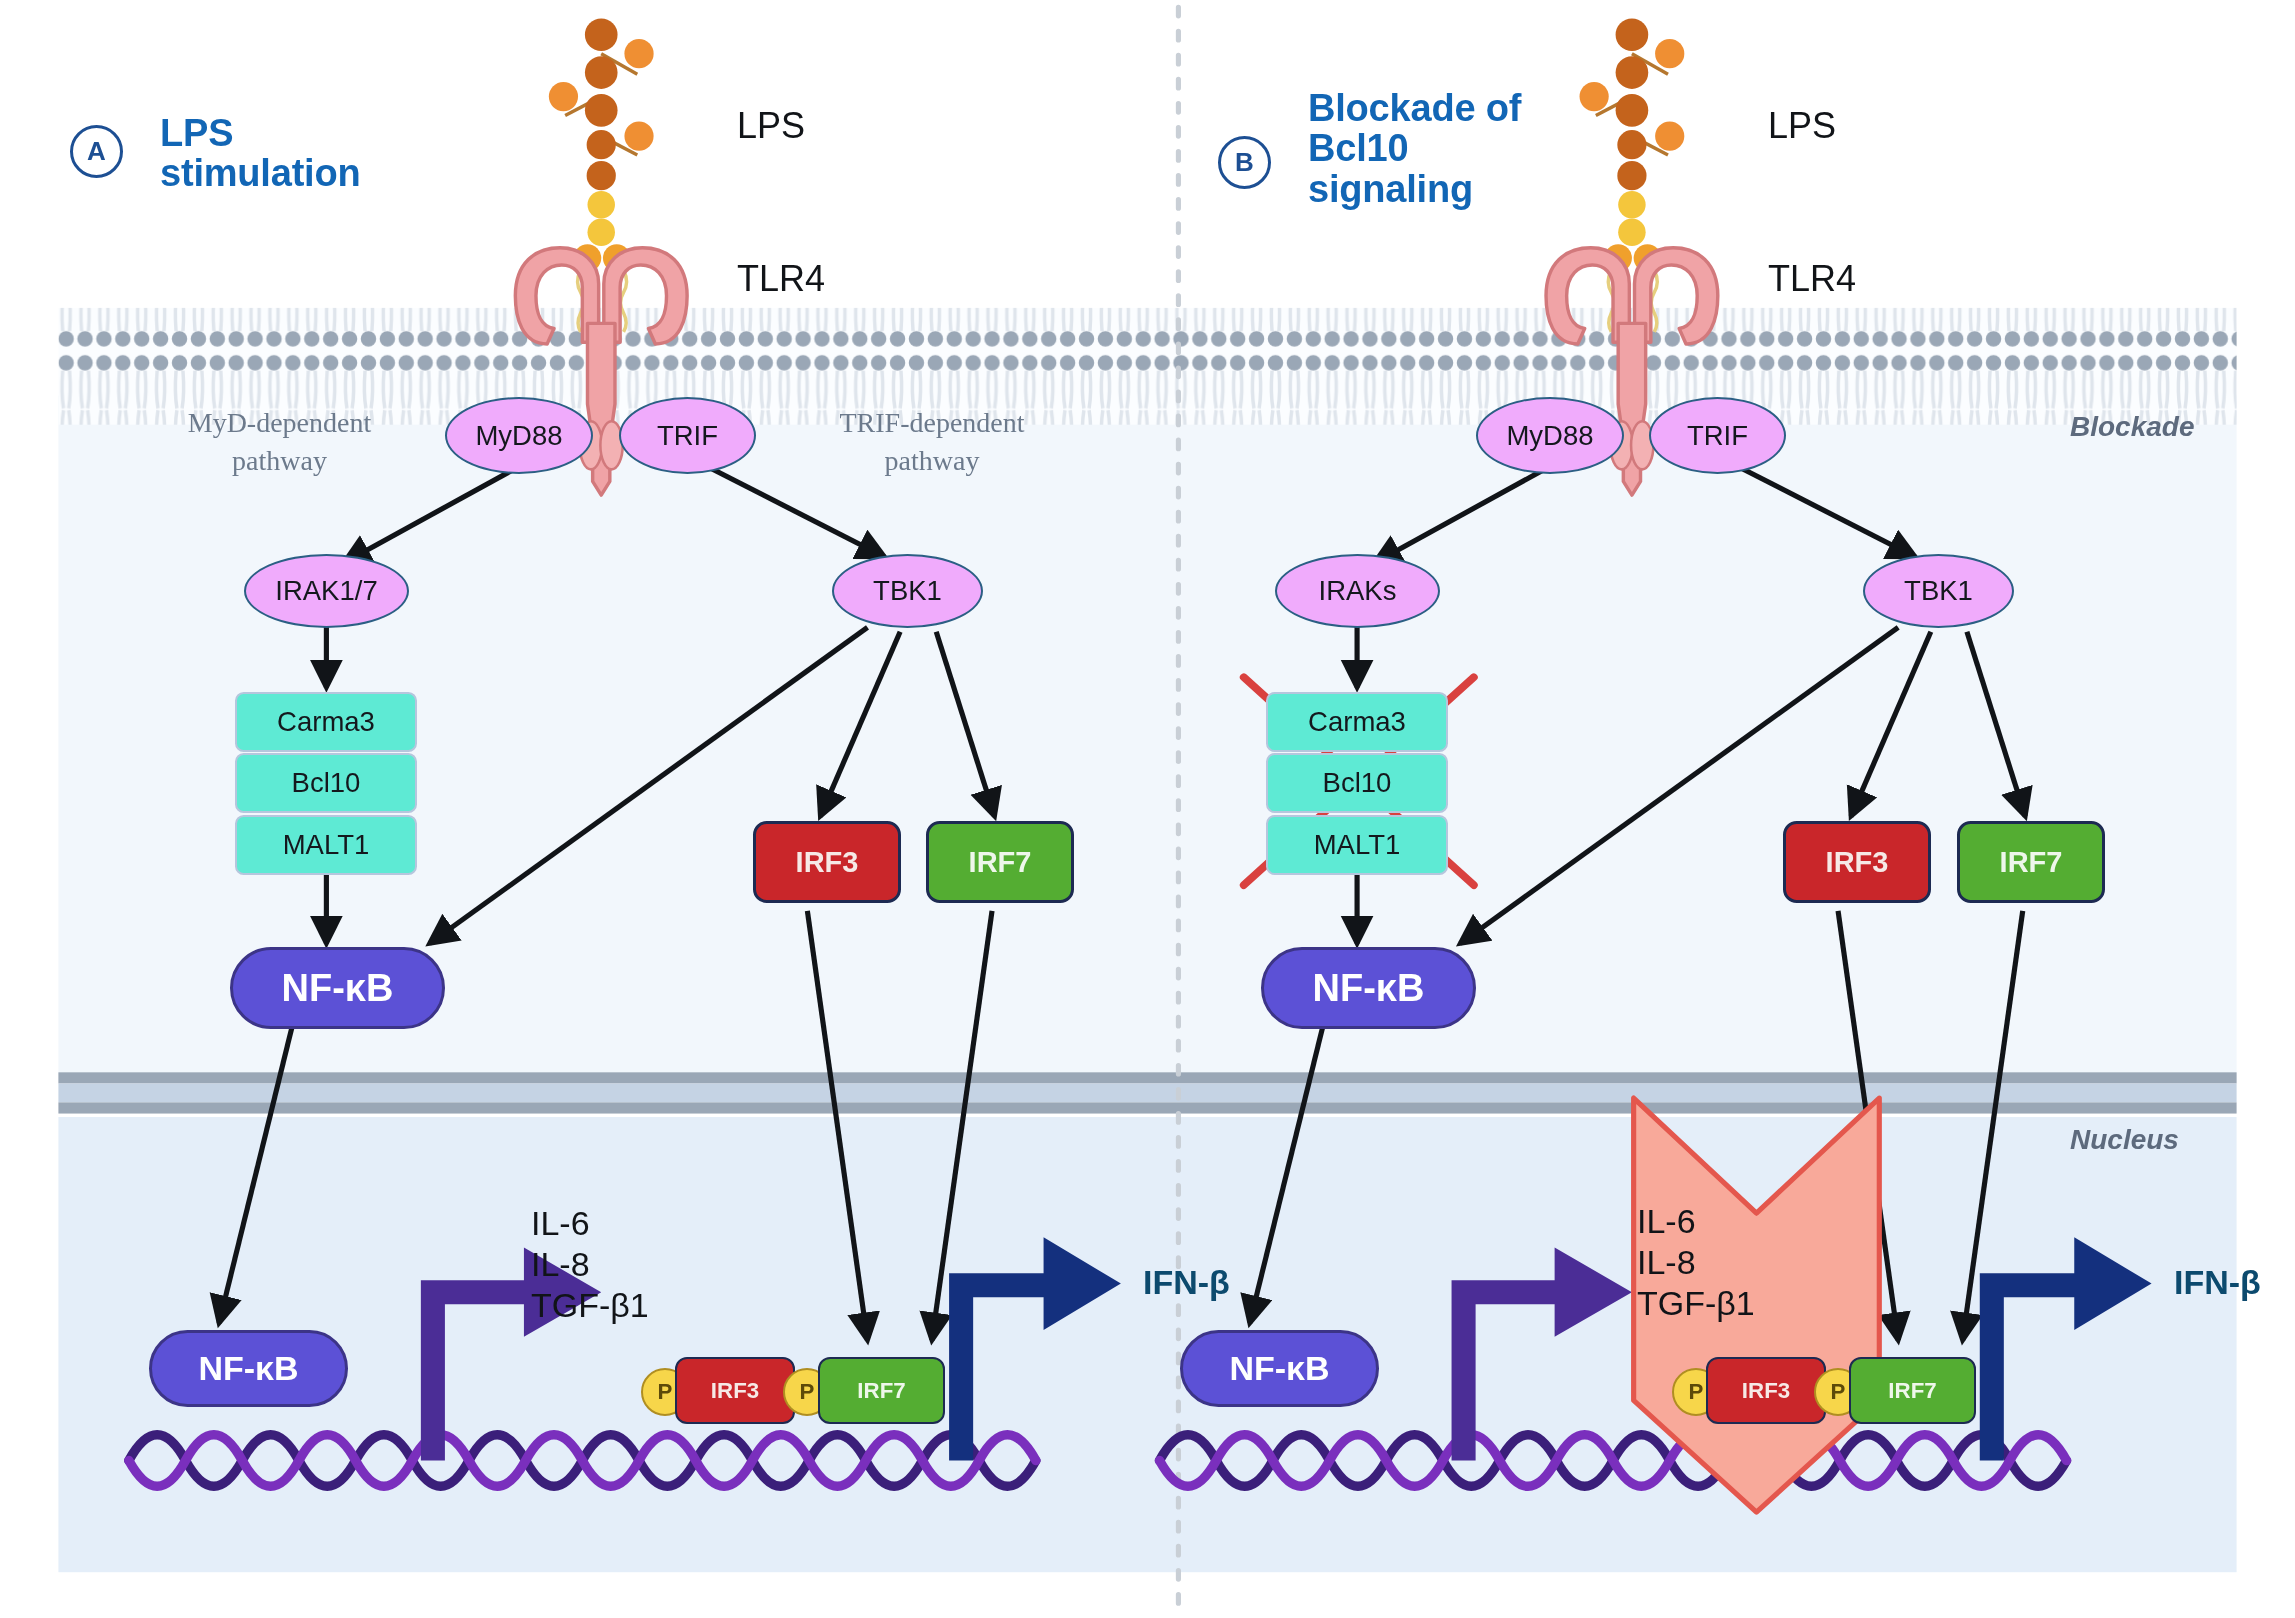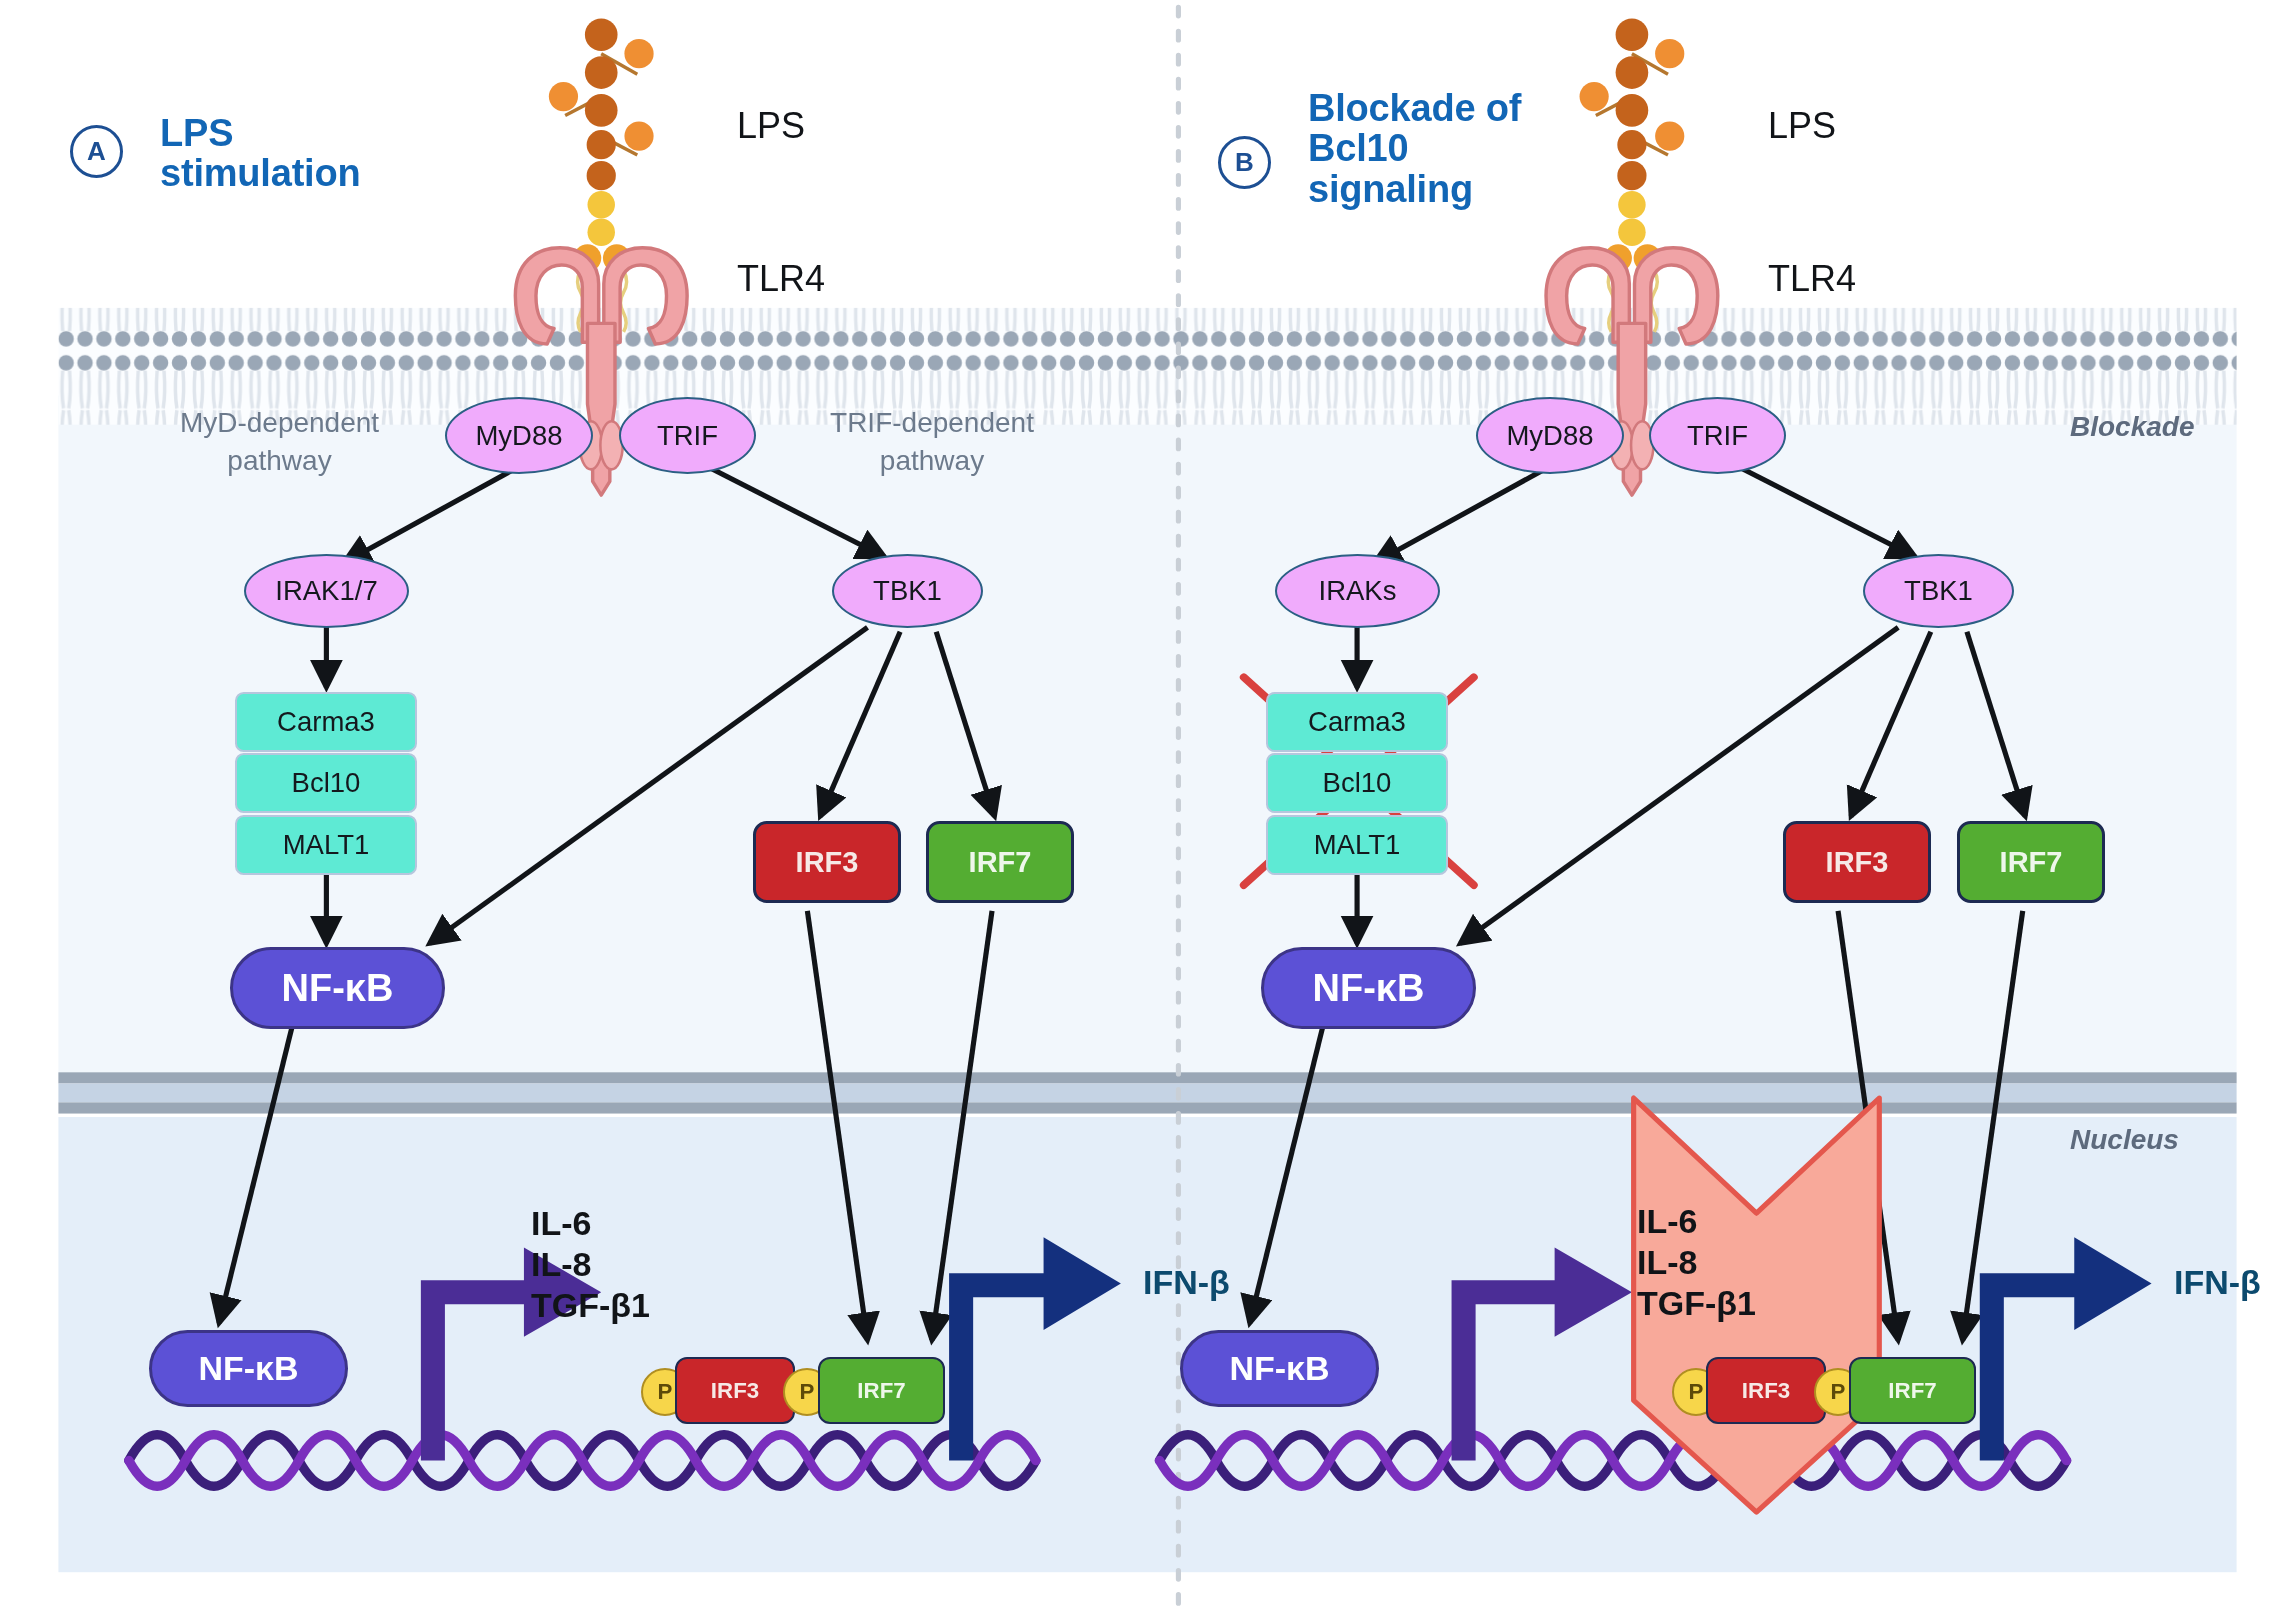--- a/index.html
+++ b/index.html
@@ -27,21 +27,21 @@
     line-height:1.06;letter-spacing:-0.2px;white-space:pre-line;
   }
 
   
   .plain-label{
     position:absolute;color:#111418;font-size:36px;font-weight:400;white-space:nowrap;
   }
   .pathway-label{
     position:absolute;color:#6c7a8c;font-size:28px;font-weight:400;
     line-height:1.35;text-align:center;white-space:pre-line;
-    font-family:Liberation Sans, sans-serif;
+    font-family:Liberation Serif, serif;
   }
   .compartment-label{
     position:absolute;color:#5d6a7d;font-size:28px;font-style:italic;font-weight:700;
     white-space:nowrap;
   }
 
   
   .ellipse-node{
     position:absolute;box-sizing:border-box;
     background:#f0abfc;border:2.6px solid #2b5f84;border-radius:50%;
@@ -66,21 +66,21 @@
   .pill.irf3-sm{background:#c9262a;border:2.6px solid #1d2a52;color:#f6e9e6;font-size:22.3px;border-radius:12px;}
   .pill.irf7-sm{background:#54ad32;border:2.6px solid #1d2a52;color:#eef7ea;font-size:22.3px;border-radius:12px;}
   .p-badge{
     position:absolute;box-sizing:border-box;border-radius:50%;
     background:#f7d64a;border:2.6px solid #b08e21;color:#5d4a09;
     display:flex;align-items:center;justify-content:center;
     font-size:22.3px;font-weight:700;
   }
 
   .gene-label{
-    position:absolute;color:#111418;font-size:34px;font-weight:700;
+    position:absolute;color:#111418;font-size:34px;font-weight:400;
     line-height:1.20;white-space:pre-line;
   }
   .gene-label.inchevron{text-align:left;}
   .ifn-label{position:absolute;color:#0c4a6e;font-size:34px;font-weight:700;white-space:nowrap;}
 </style>
 </head>
 <body>
 
 <div id="stage">
 

